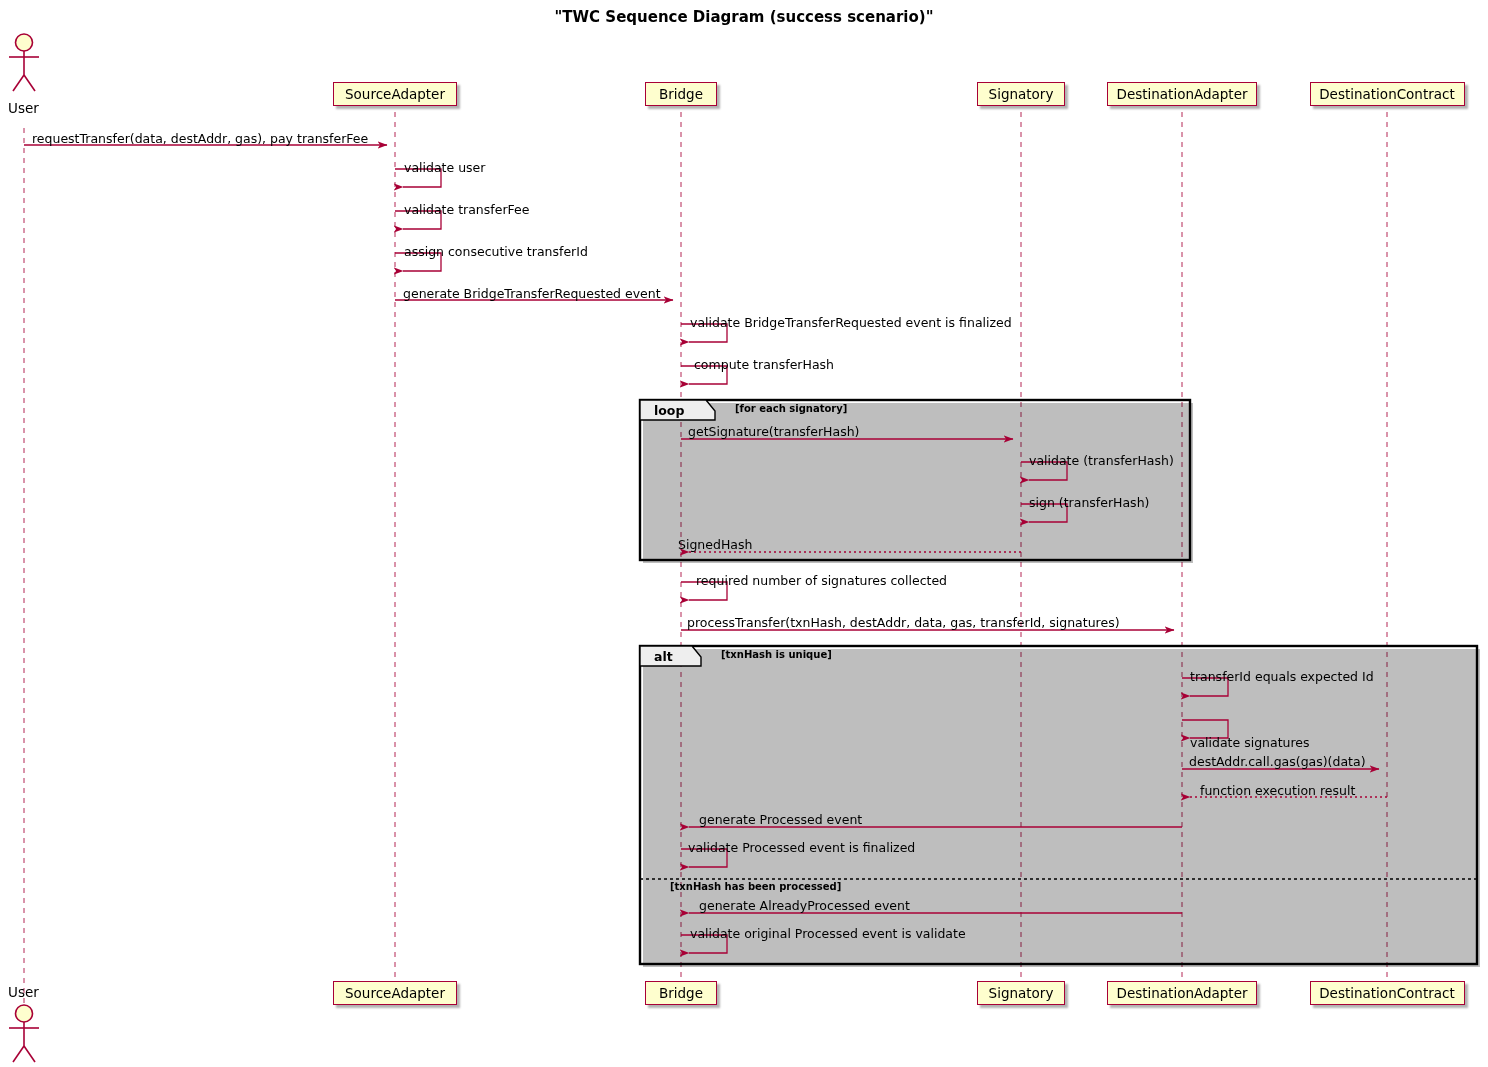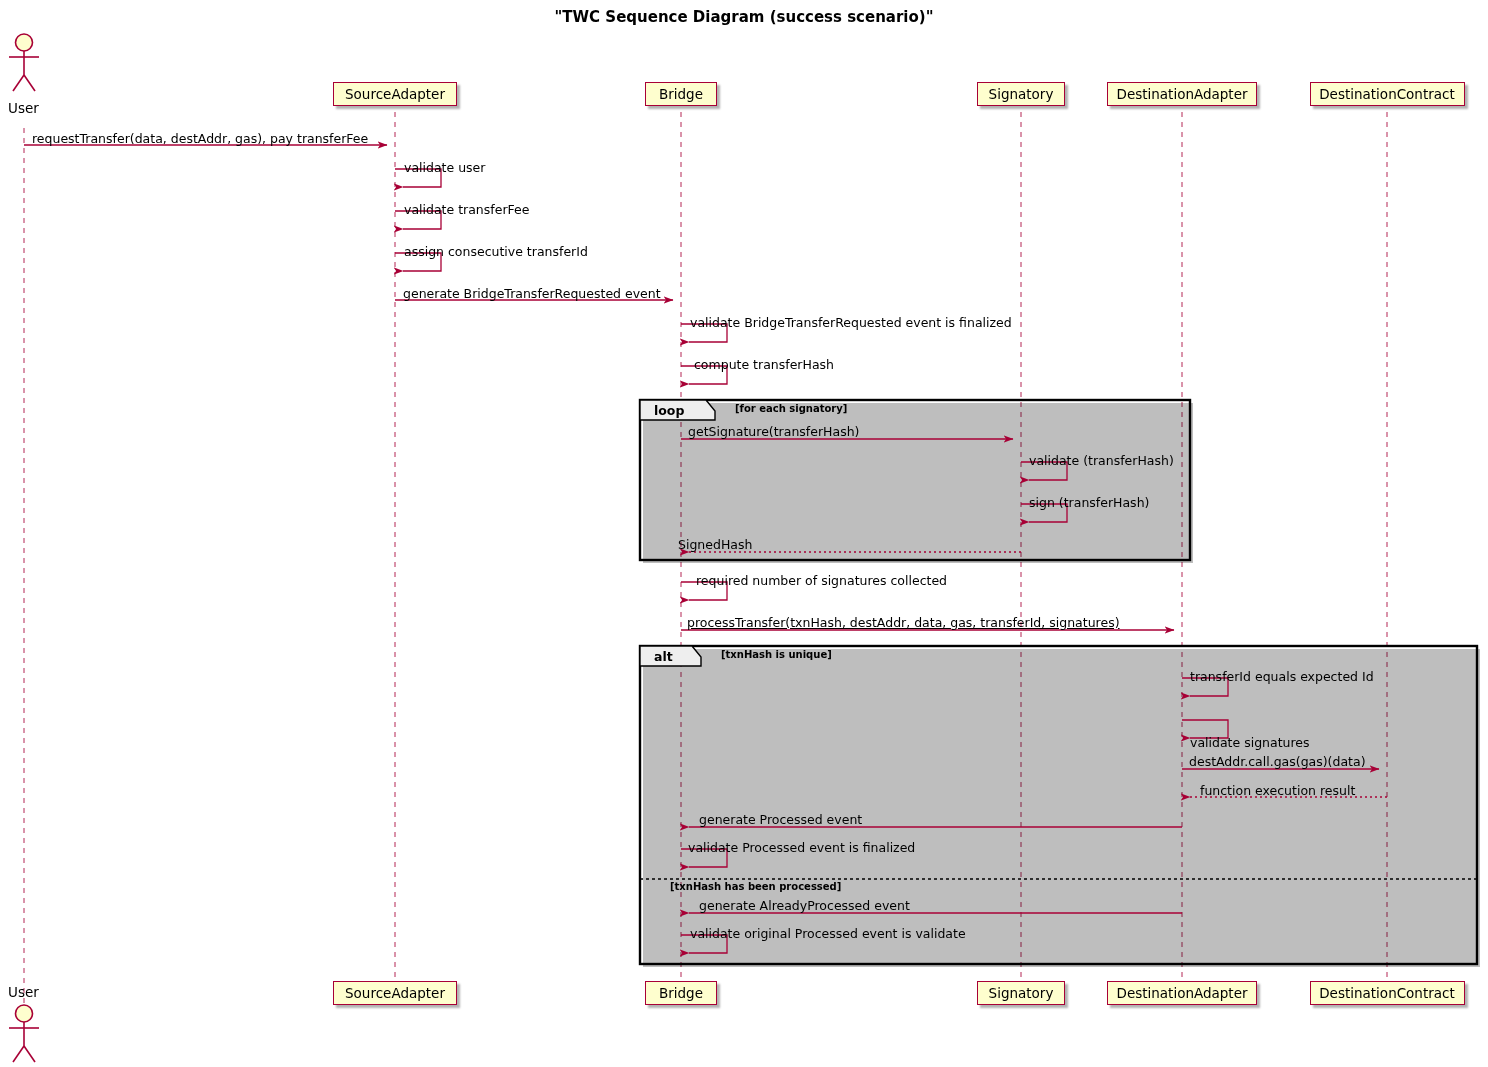--- a/index.html
+++ b/index.html
@@ -184,21 +184,21 @@
       <div class="msg-label" style="left: 404px; top: 202px;">validate transferFee</div>
       <div class="msg-label" style="left: 404px; top: 244px;">assign consecutive transferId</div>
       <div class="msg-label" style="left: 403px; top: 286px;">generate BridgeTransferRequested event</div>
       <div class="msg-label" style="left: 690px; top: 315px;">validate BridgeTransferRequested event is finalized</div>
       <div class="msg-label" style="left: 694px; top: 357px;">compute transferHash</div>
       <div class="msg-label" style="left: 688px; top: 424px;">getSignature(transferHash)</div>
       <div class="msg-label" style="left: 1029px; top: 453px;">validate (transferHash)</div>
       <div class="msg-label" style="left: 1029px; top: 495px;">sign (transferHash)</div>
       <div class="msg-label" style="left: 678px; top: 537px;">SignedHash</div>
       <div class="msg-label" style="left: 696px; top: 573px;">required number of signatures collected</div>
-      <div class="msg-label" style="left: 687px; top: 615px; text-decoration: underline;">processTransfer(txnHash, destAddr, data, gas, transferId, signatures)</div>
+      <div class="msg-label" style="left: 687px; top: 615px;">processTransfer(txnHash, destAddr, data, gas, transferId, signatures)</div>
       <div class="msg-label" style="left: 1190px; top: 669px;">transferId equals expected Id</div>
       <div class="msg-label" style="left: 1190px; top: 711px; margin-top: 24px;">validate signatures</div>
       <div class="msg-label" style="left: 1189px; top: 754px;">destAddr.call.gas(gas)(data)</div>
       <div class="msg-label" style="left: 1200px; top: 783px;">function execution result</div>
       <div class="msg-label" style="left: 699px; top: 812px;">generate Processed event</div>
       <div class="msg-label" style="left: 688px; top: 840px;">validate Processed event is finalized</div>
       <div class="msg-label" style="left: 699px; top: 898px;">generate AlreadyProcessed event</div>
       <div class="msg-label" style="left: 690px; top: 926px;">validate original Processed event is validate</div>
     </div>
 

